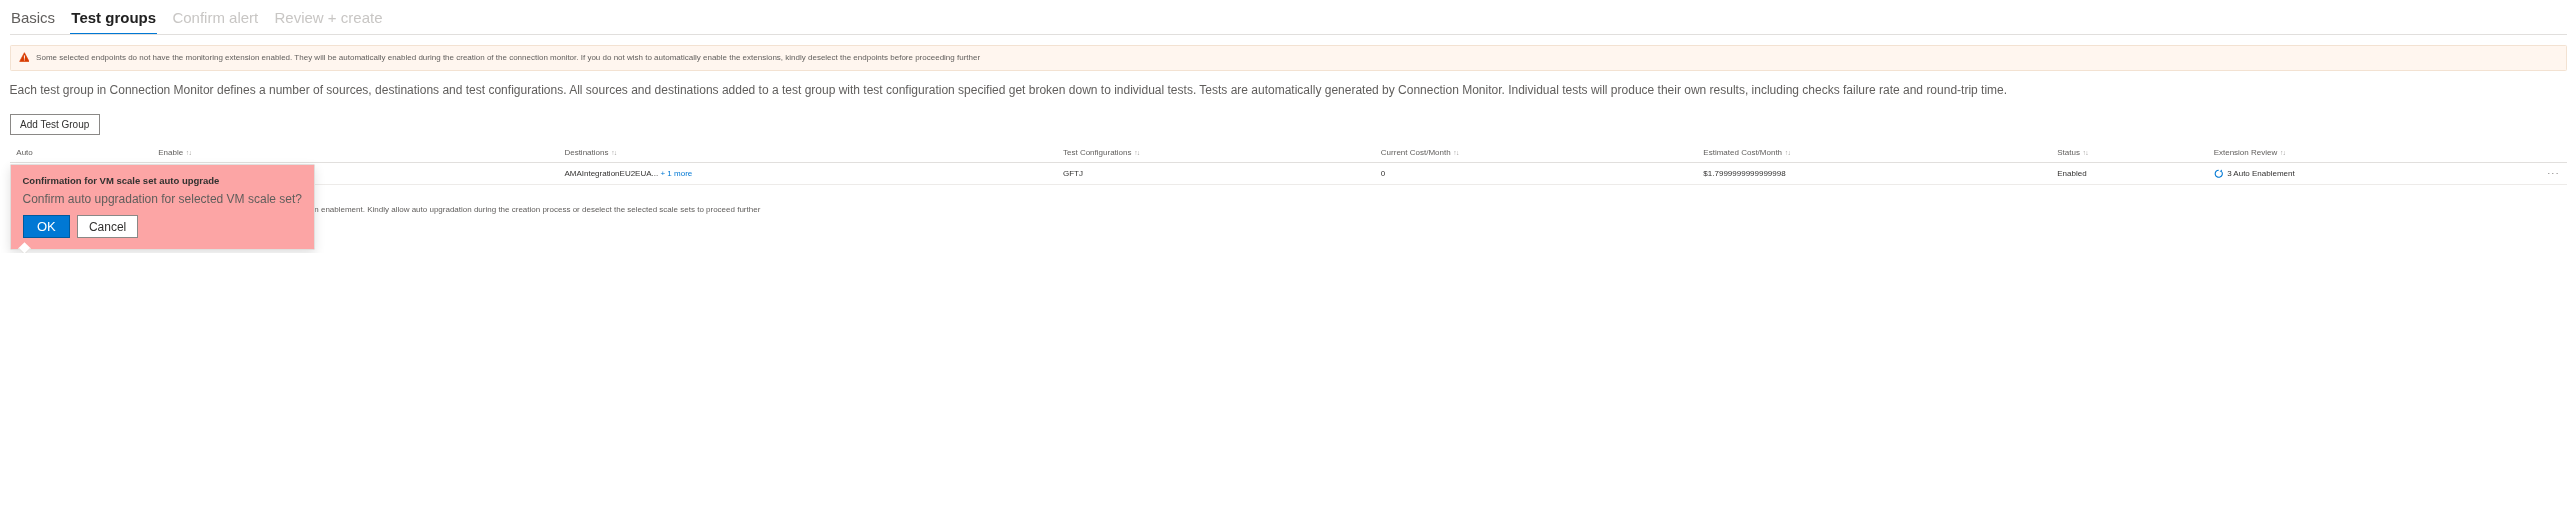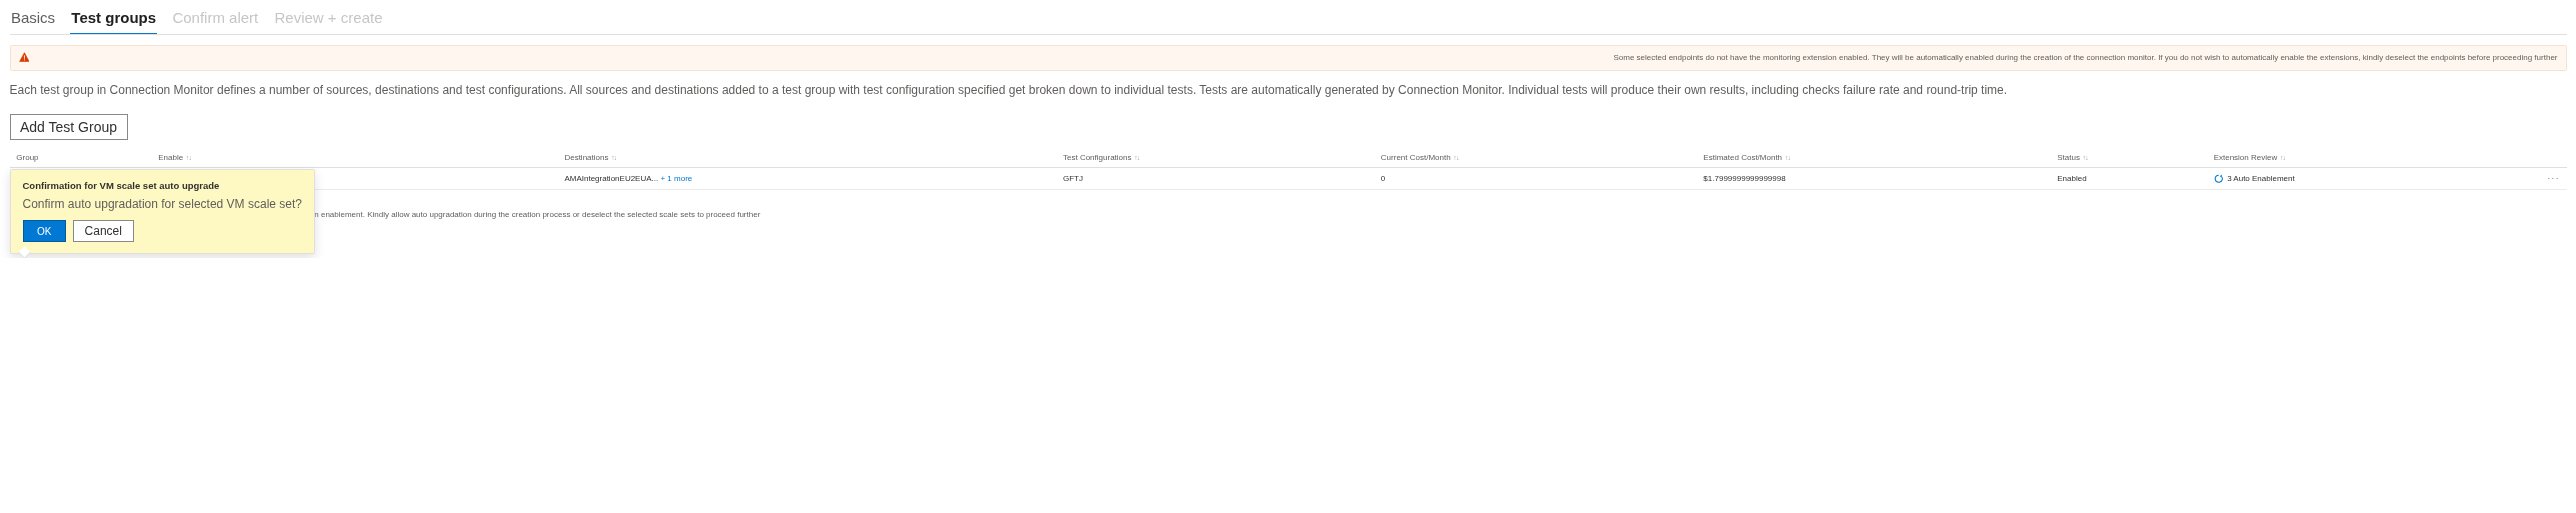--- a/index.html
+++ b/index.html
@@ -34,35 +34,34 @@
     display: flex;
     align-items: center;
     gap: 6.8px;
     background: #fff6ef;
     border: 0.7px solid #f3e2d2;
     border-radius: 1.4px;
     padding: 6.8px 8px;
     font-size: 8px;
     color: #605e5c;
     margin-bottom: 9.5px;
-    justify-content: space-between;
   }
   .banner svg { flex-shrink: 0; }
   .intro {
     font-size: 12px;
     color: #605e5c;
     margin-bottom: 15px;
     line-height: 1.5;
   }
   .add-btn {
     display: inline-block;
     border: 0.7px solid #8a8886;
     background: #fff;
     padding: 4px 9.5px;
-    font-size: 14px;
+    font-size: 10px;
     color: #323130;
     cursor: pointer;
     margin-bottom: 8px;
   }
   .table {
     width: 100%;
     border-collapse: collapse;
   }
   .table th, .table td {
     text-align: left;
@@ -119,21 +118,21 @@
     width: 10.8px; height: 10.8px;
     background: #0078d4;
     display: flex; align-items: center; justify-content: center;
     color: #fff; font-size: 7.4px;
     cursor: pointer;
   }
   .popover {
     position: absolute;
     left: 0;
     top: -41px;
-    background: #fef9c3;
+    background: #fca5a5;
     border: 0.7px solid #e1dfdd;
     box-shadow: 0 4px 10.8px rgba(0,0,0,0.12);
     border-radius: 1.4px;
     padding: 10.8px 12px;
     min-width: 149px;
   }
   .popover::after {
     content: "";
     position: absolute;
     left: 9.5px;
@@ -142,21 +141,21 @@
     background: #fff;
     border-right: 0.7px solid #e1dfdd;
     border-bottom: 0.7px solid #e1dfdd;
     transform: rotate(45deg);
   }
   .popover-title { font-size: 9.5px; font-weight: 600; margin-bottom: 5.4px; }
   .popover-text { font-size: 12px; color: #605e5c; margin-bottom: 9.5px; }
   .popover-actions { display: flex; gap: 6.8px; }
   .btn-primary {
     background: #0078d4; color: #fff; border: 0.7px solid #005a9e;
-    padding: 2.7px 13.5px; font-size: 10px; cursor: pointer; text-align: center;
+    padding: 2.7px 13.5px; font-size: 13px; cursor: pointer; text-align: center;
   }
   .btn-default {
     background: #fff; color: #323130; border: 0.7px solid #8a8886;
     padding: 2.7px 10.8px; font-size: 12px; cursor: pointer;
   }
 </style>
 </head>
 <body>
 
 
@@ -182,21 +181,21 @@
 
 <p class="intro">Each test group in Connection Monitor defines a number of sources, destinations and test configurations. All sources and destinations added to a test group with test configuration specified get broken down to individual tests. Tests are automatically generated by Connection Monitor. Individual tests will produce their own results, including checks failure rate and round-trip time.</p>
 
 
 <button class="add-btn">Add Test Group</button>
 
 
 <table class="table">
   <thead>
     <tr>
-      <th><span>Group</span></th>
+      <th><span>Auto</span></th>
       <th><span>Enable</span><span class="sort-arrows">↑↓</span></th>
       <th><span>Destinations</span><span class="sort-arrows">↑↓</span></th>
       <th><span>Test Configurations</span><span class="sort-arrows">↑↓</span></th>
       <th><span>Current Cost/Month</span><span class="sort-arrows">↑↓</span></th>
       <th><span>Estimated Cost/Month</span><span class="sort-arrows">↑↓</span></th>
       <th><span>Status</span><span class="sort-arrows">↑↓</span></th>
       <th><span>Extension Review</span><span class="sort-arrows">↑↓</span></th>
       <th style="width:20px"></th>
     </tr>
   </thead>

